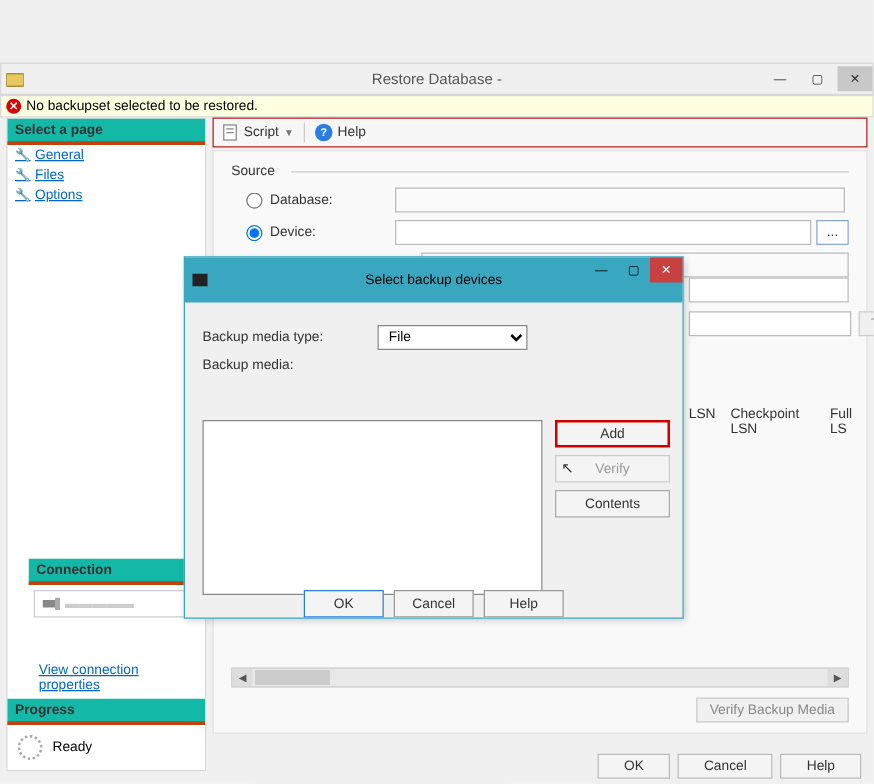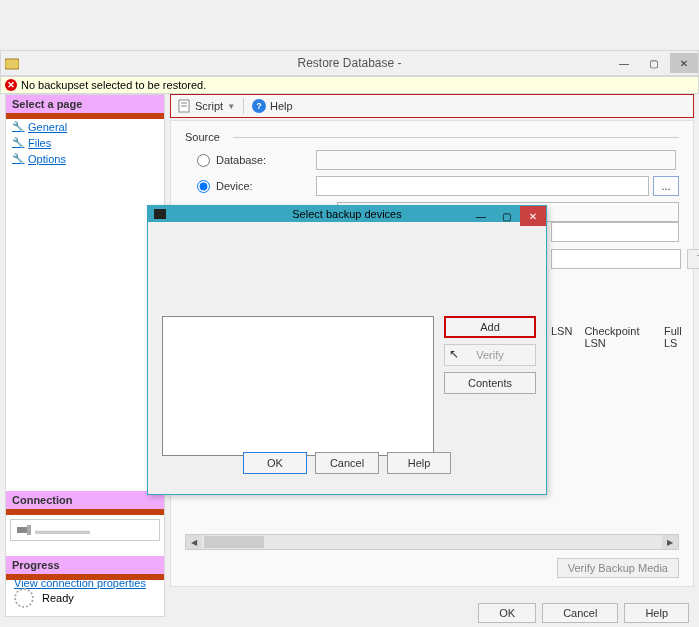--- a/index.html
+++ b/index.html
@@ -12,24 +12,24 @@
 .win-btn { width: 28px; height: 20px; display: flex; align-items: center; justify-content: center; font-size: 10px; color: #333; margin-left: 2px; }
 .win-btn.close-main { background: #c8c8c8; }
 
 
 .warning-bar { position: absolute; top: 76px; left: 0; right: 0; height: 18px; background: #ffffe1; border: 1px solid #d8d8d8; display: flex; align-items: center; padding-left: 4px; }
 .warning-icon { width: 12px; height: 12px; background: #d00; border-radius: 50%; display: flex; align-items: center; justify-content: center; color: #fff; font-size: 9px; font-weight: bold; margin-right: 4px; }
 .warning-text { color: #000; font-size: 11px; }
 
 
 .left-panel { position: absolute; top: 94px; left: 5px; width: 160px; bottom: 10px; background: #fff; border: 1px solid #d8d8d8; }
-.panel-header { background: #f0abfc; padding: 3px 6px; font-weight: bold; color: #333; border-bottom: 6px solid #c2410c; }
+.panel-header { background: #14b8a6; padding: 3px 6px; font-weight: bold; color: #333; border-bottom: 3px solid #c2410c; }
 .nav-item { padding: 2px 6px; display: flex; align-items: center; color: #0066cc; text-decoration: underline; cursor: pointer; }
 .nav-icon { width: 12px; height: 12px; margin-right: 4px; font-size: 10px; color: #666; text-decoration: none; }
-.connection-section { position: absolute; top: 352px; left: 0; right: 0; margin-top: 44px; }
+.connection-section { position: absolute; top: 352px; left: 17px; right: 0; }
 .conn-row { background: #fff; padding: 4px 6px; border: 1px solid #ccc; margin: 4px; display: flex; align-items: center; }
 .conn-icon { width: 14px; height: 10px; margin-right: 4px; }
 .view-conn-link { color: #0066cc; text-decoration: underline; display: block; padding: 32px 8px 8px; cursor: pointer; }
 .progress-section { position: absolute; bottom: 0; left: 0; right: 0; }
 .progress-row { display: flex; align-items: center; padding: 8px; }
 .spinner { width: 20px; height: 20px; border: 2px dotted #aaa; border-radius: 50%; margin-right: 8px; }
 
 
 .toolbar { position: absolute; top: 94px; left: 170px; right: 5px; height: 24px; background: #f6f6f6; border: 1px solid #b91c1c; display: flex; align-items: center; padding: 0 6px; gap: 4px; }
 .tb-icon { width: 14px; height: 14px; }
@@ -58,21 +58,21 @@
 .hscroll-arrow.right { margin-left: auto; }
 
 .verify-btn { position: absolute; right: 14px; bottom: 8px; padding: 3px 10px; background: #f0f0f0; border: 1px solid #ccc; color: #888; }
 
 
 .bottom-btns { position: absolute; right: 10px; bottom: 4px; display: flex; gap: 6px; }
 .bottom-btns button { padding: 3px 20px; background: #f4f4f4; border: 1px solid #bbb; color: #333; }
 
 
 .dialog { position: absolute; left: 147px; top: 205px; width: 400px; height: 290px; background: #f0f0f0; border: 1px solid #3aa7c1; box-shadow: 2px 2px 6px rgba(0,0,0,0.2); }
-.dialog-title { height: 16px; background: #3aa7c1; display: flex; align-items: center; padding: 0 8px; color: #000; font-size: 12px; justify-content: center; position: relative; }
+.dialog-title { height: 36px; background: #3aa7c1; display: flex; align-items: center; padding: 0 8px; color: #000; font-size: 12px; justify-content: center; position: relative; }
 .dialog-title-icon { position: absolute; left: 6px; width: 12px; height: 10px; background: #222; }
 .dialog-controls { position: absolute; right: 0; top: 0; display: flex; }
 .dlg-btn { width: 26px; height: 20px; display: flex; align-items: center; justify-content: center; color: #000; font-size: 10px; }
 .dlg-btn.close { background: #c84040; color: #fff; }
 .dialog-body { padding: 12px 14px; position: relative; height: calc(100% - 26px); }
 .dlg-text { color: #333; margin-bottom: 16px; }
 .dlg-row { display: flex; align-items: center; margin: 6px 0; }
 .dlg-row label { width: 140px; color: #333; }
 .dlg-select { width: 120px; height: 20px; background: #fff; border: 1px solid #888; padding: 0 4px; appearance: menulist; }
 .media-list { position: absolute; left: 14px; top: 94px; width: 272px; height: 140px; background: #fff; border: 1px solid #888; }
@@ -215,20 +215,29 @@
     <div class="dialog-title-icon"></div>
     <span>Select backup devices</span>
     <div class="dialog-controls">
       <div class="dlg-btn">—</div>
       <div class="dlg-btn">▢</div>
       <div class="dlg-btn close">✕</div>
     </div>
   </div>
   <div class="dialog-body">
 
+    <div class="dlg-row">
+      <label>Backup media type:</label>
+      <select class="dlg-select">
+        <option>File</option>
+      </select>
+    </div>
+    <div class="dlg-row">
+      <label>Backup media:</label>
+    </div>
 
     <div class="media-list"></div>
 
     <div class="dlg-side-btns">
       <button class="add">Add</button>
       <button class="disabled">
         <span class="cursor-overlay">↖</span>
         <span>Verify</span>
       </button>
       <button>Contents</button>

